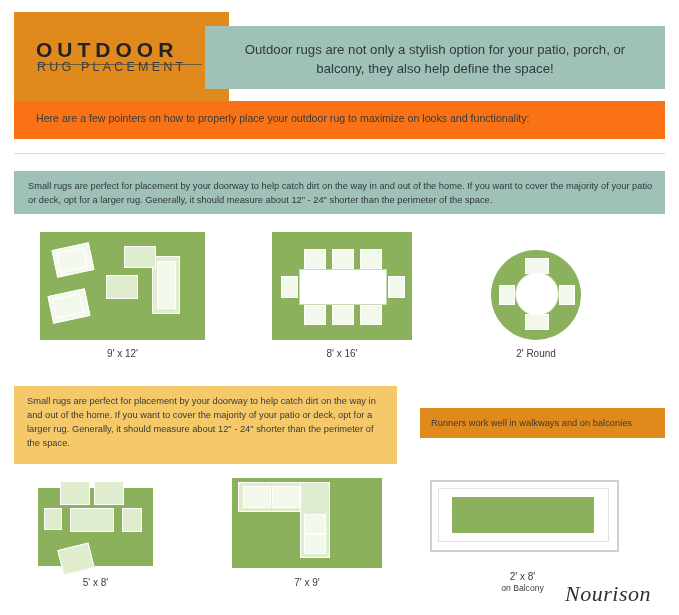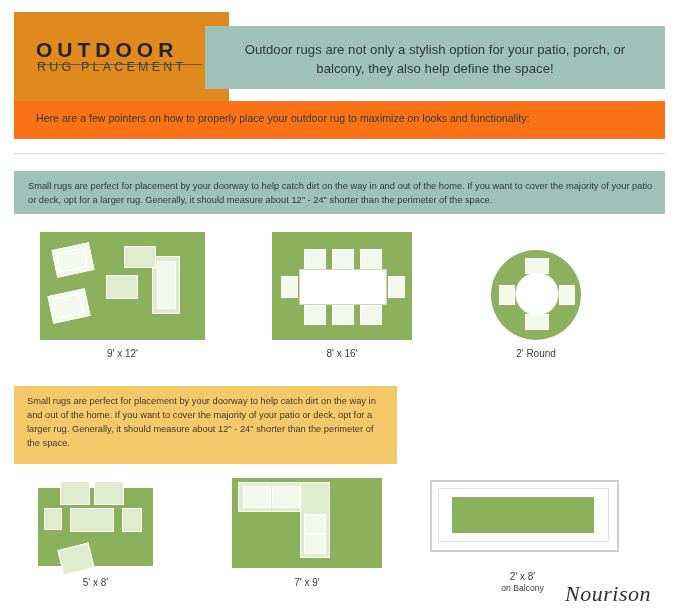--- a/index.html
+++ b/index.html
@@ -159,20 +159,23 @@
   <div class="furn-w" style="left:525px;top:258px;width:22px;height:14px;"></div>
   <div class="furn-w" style="left:525px;top:314px;width:22px;height:14px;"></div>
   <div class="furn-w" style="left:499px;top:285px;width:14px;height:18px;"></div>
   <div class="furn-w" style="left:559px;top:285px;width:14px;height:18px;"></div>
   <div class="caption" style="left:491px;top:348px;width:90px;">2' Round</div>
 
   <div class="note-yellow">
     <p>Small rugs are perfect for placement by your doorway to help catch dirt on the way in and out of the home. If you want to cover the majority of your patio or deck, opt for a larger rug. Generally, it should measure about 12" - 24" shorter than the perimeter of the space.</p>
   </div>
 
+  <div class="note-orange">
+    <p>Runners work well in walkways and on balconies</p>
+  </div>
 
   <div class="rug" style="left:38px;top:488px;width:115px;height:78px;"></div>
   <div class="furn" style="left:60px;top:481px;width:28px;height:22px;"></div>
   <div class="furn" style="left:94px;top:481px;width:28px;height:22px;"></div>
   <div class="furn" style="left:44px;top:508px;width:16px;height:20px;"></div>
   <div class="furn" style="left:70px;top:508px;width:42px;height:22px;"></div>
   <div class="furn" style="left:122px;top:508px;width:18px;height:22px;"></div>
   <div class="furn" style="left:60px;top:546px;width:30px;height:24px;transform:rotate(-14deg);"></div>
   <div class="caption" style="left:38px;top:577px;width:115px;">5' x 8'</div>
 

